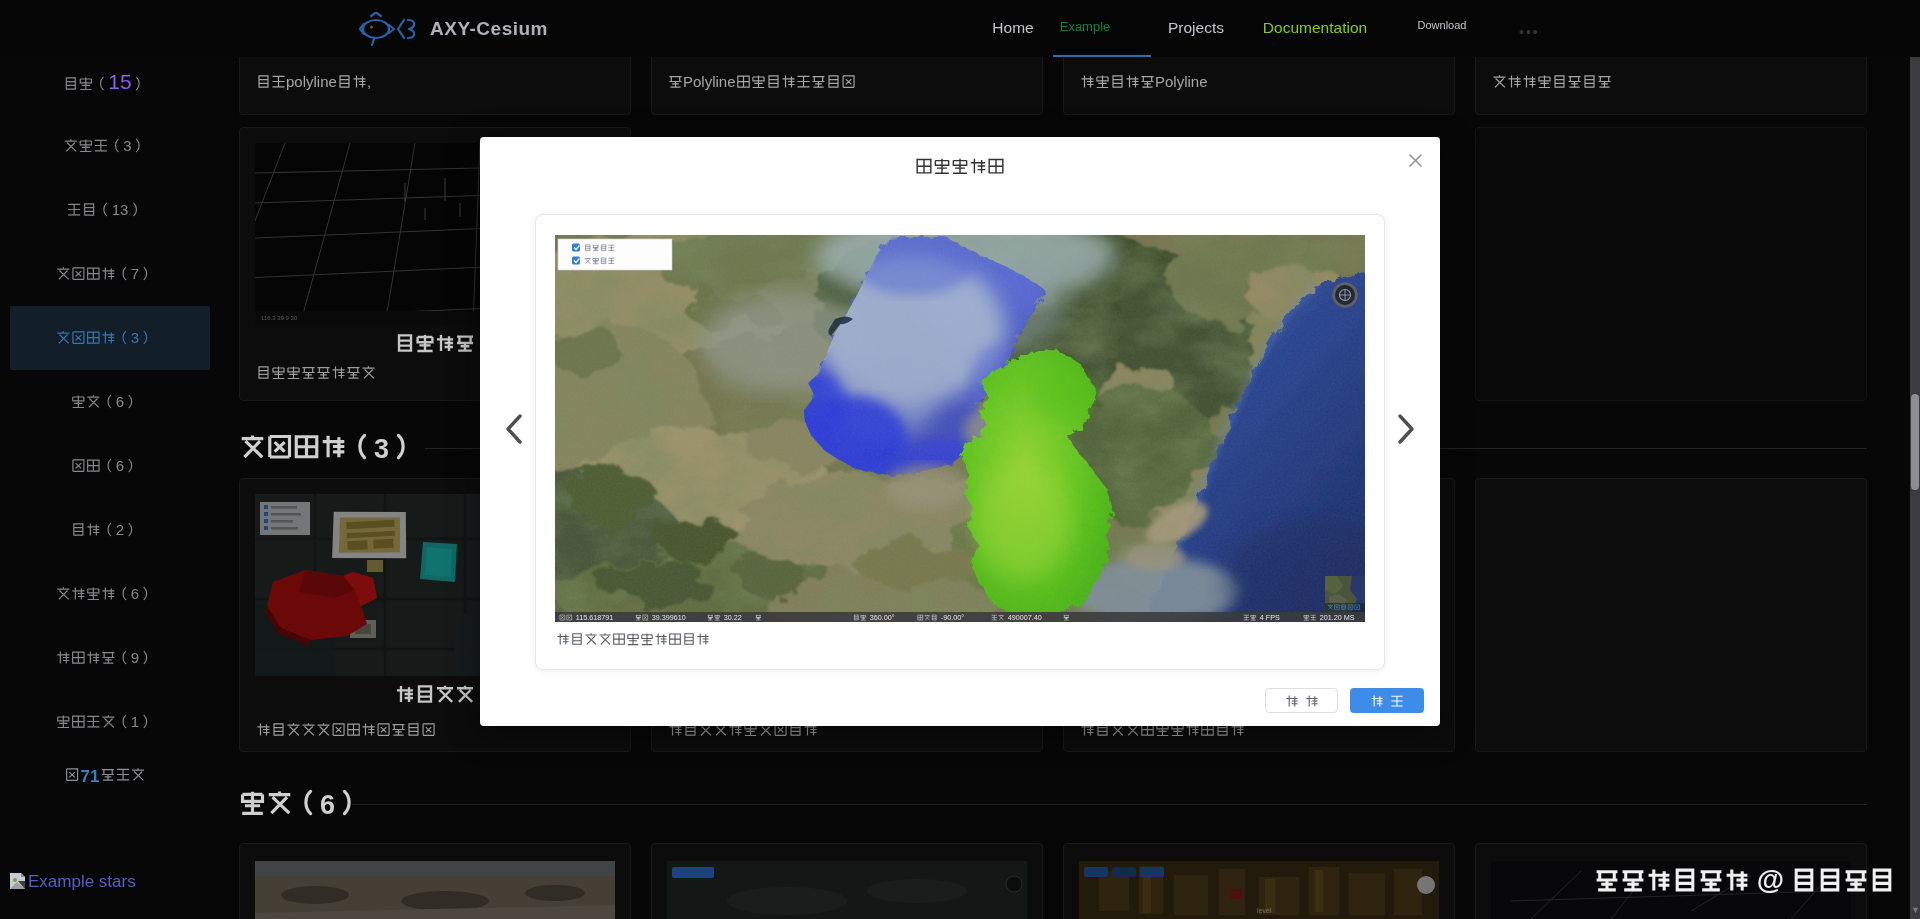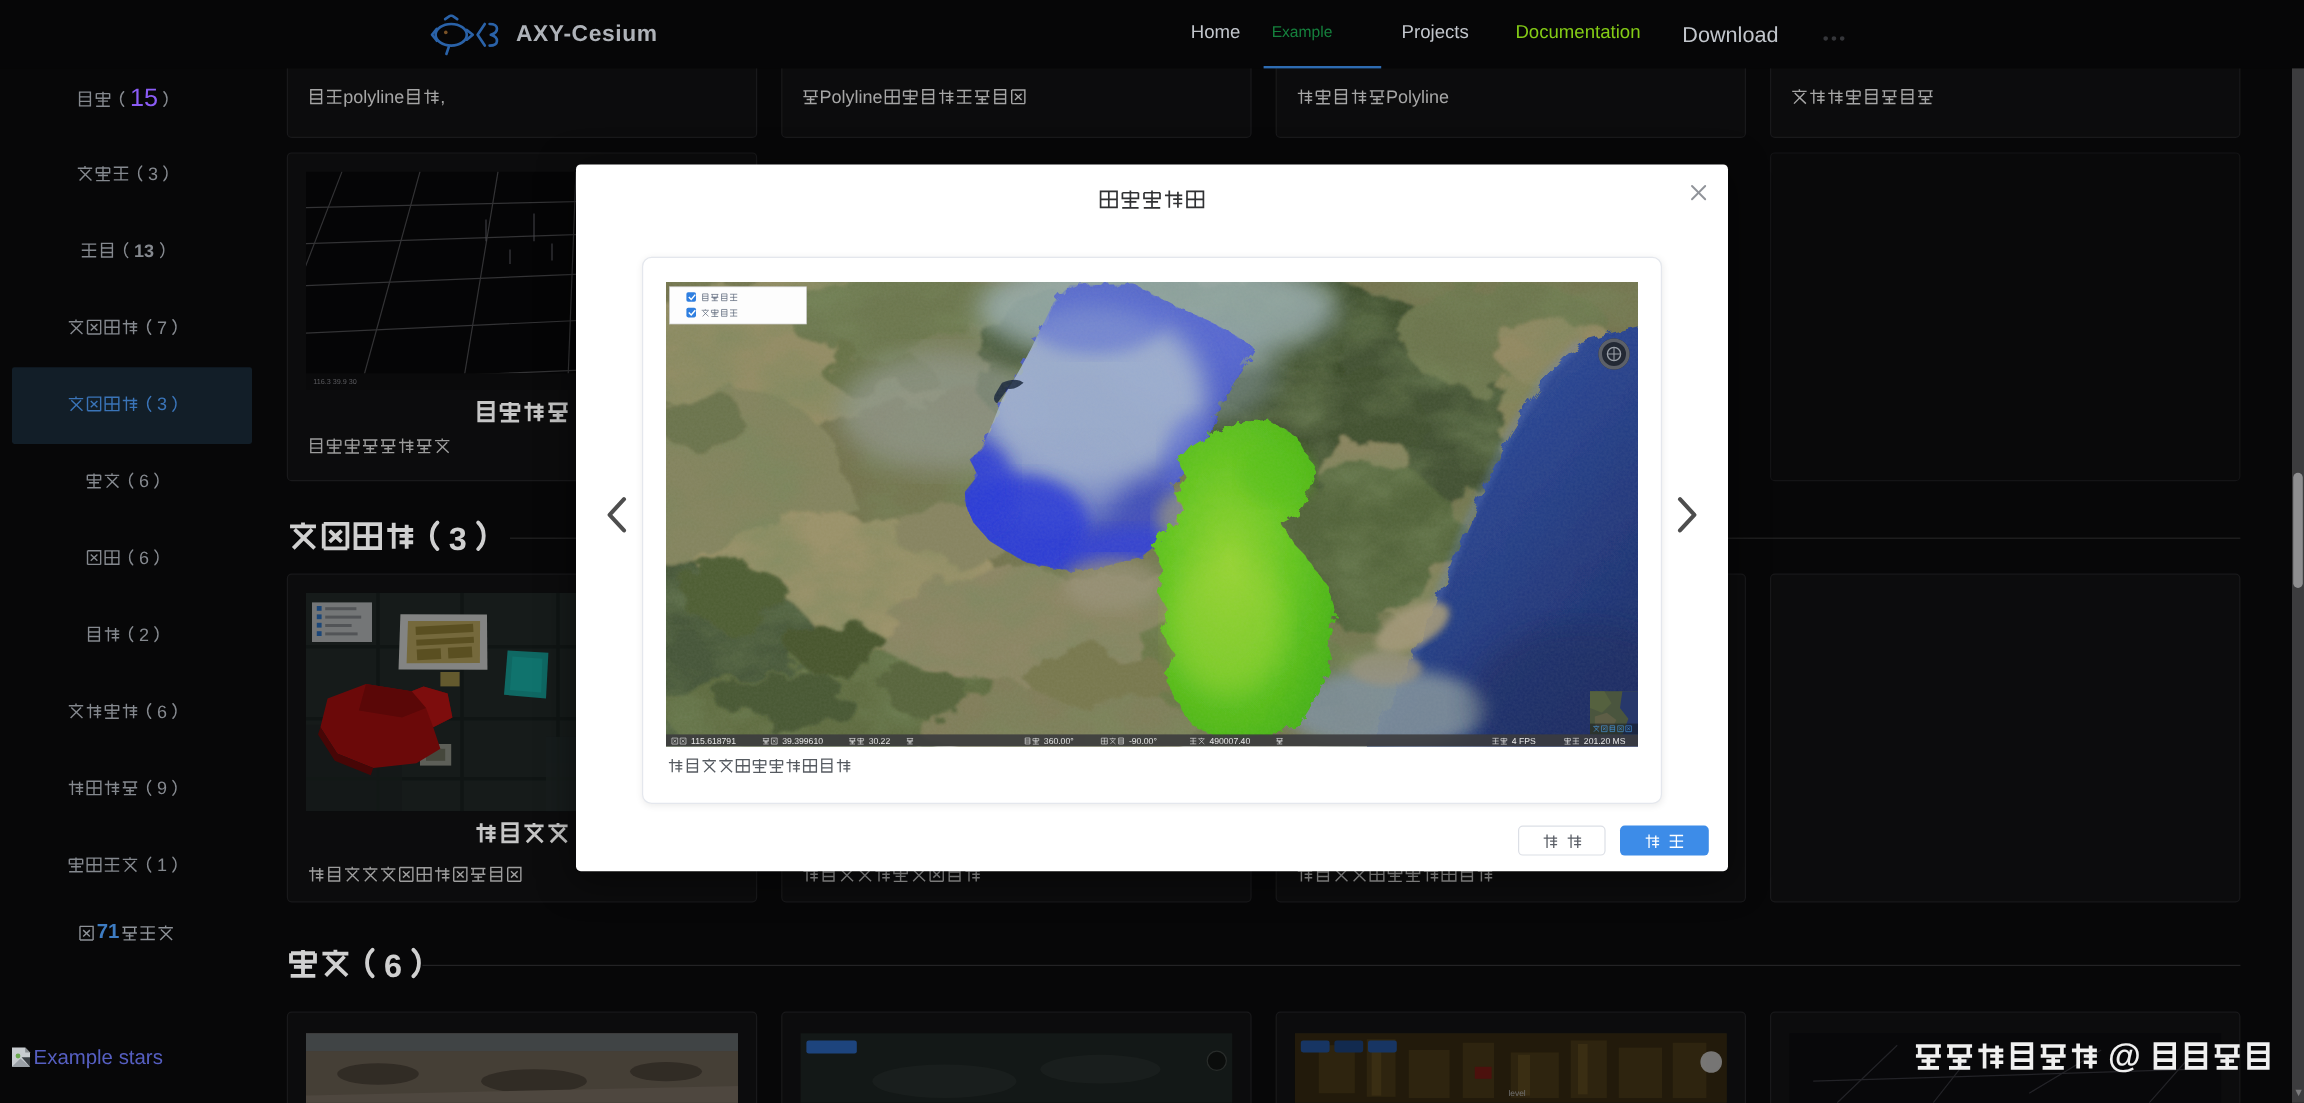--- a/index.html
+++ b/index.html
@@ -318,21 +318,21 @@
 <path d="M46 8 L40 17 L46 26"></path>
 <path d="M50 8 C58 8 58 15 51 17 C58 19 58 26 50 26"></path>
 </g>
 <circle cx="13.5" cy="15" r="1.5" fill="#7a5226"></circle>
 </svg>
 <div class="abs" style="left:430px;top:18px;font-size:19px;font-weight:700;color:#aeb2b8;letter-spacing:0.5px">AXY-Cesium</div>
 <div class="abs" style="left:1013px;top:19px;transform:translateX(-50%);font-size:15.5px;color:#c2c6cc">Home</div>
 <div class="abs" style="left:1085px;top:19px;transform:translateX(-50%);font-size:13px;color:#15803d">Example</div>
 <div class="abs" style="left:1196px;top:19px;transform:translateX(-50%);font-size:15.5px;color:#c2c6cc">Projects</div>
 <div class="abs" style="left:1315px;top:19px;transform:translateX(-50%);font-size:15.5px;color:#84cc16">Documentation</div>
-<div class="abs" style="left:1442px;top:19px;transform:translateX(-50%);font-size:18px;color:#c2c6cc">Download</div>
+<div class="abs" style="left:1442px;top:19px;transform:translateX(-50%);font-size:11px;color:#c2c6cc">Download</div>
 <div class="abs" style="left:1053px;top:55px;width:98px;height:2px;background:#2e6cb2"></div>
 <div class="abs" style="left:1519px;top:24px;color:#35363a;font-size:14px;letter-spacing:2px">•••</div>
 <div class="abs" style="left:10px;top:306px;width:200px;height:64px;background:#121e28;border-radius:2px"></div>
 <div class="abs" style="left:105px;top:82px;transform:translate(-50%,-50%)"><svg style="width:45.0px;height:15px;vertical-align:-0.13em;" viewBox="0 0 30.0 10" fill="none">
       <use href="#g1" x="0.0" stroke="#85898f" stroke-width="0.78"></use>
       <use href="#g6" x="10.0" stroke="#85898f" stroke-width="0.78"></use>
       <path transform="translate(20.0 0)" d="M6.5 0.9 C4.2 3 4.2 7 6.5 9.1" stroke="#85898f" stroke-width="0.78" fill="none" stroke-linecap="round"></path>
     </svg><span style="color:#8b5cf6;font-size:21px;font-weight:400">15</span><svg style="width:15.0px;height:15px;vertical-align:-0.13em;" viewBox="0 0 10.0 10" fill="none">
       <path transform="translate(0.0 0)" d="M3.5 0.9 C5.8 3 5.8 7 3.5 9.1" stroke="#85898f" stroke-width="0.78" fill="none" stroke-linecap="round"></path>
     </svg></div>
@@ -341,21 +341,21 @@
       <use href="#g6" x="10.0" stroke="#85898f" stroke-width="0.78"></use>
       <use href="#g3" x="20.0" stroke="#85898f" stroke-width="0.78"></use>
       <path transform="translate(30.0 0)" d="M6.5 0.9 C4.2 3 4.2 7 6.5 9.1" stroke="#85898f" stroke-width="0.78" fill="none" stroke-linecap="round"></path>
     </svg><span style="color:#85898f;font-size:15px;font-weight:400">3</span><svg style="width:15.0px;height:15px;vertical-align:-0.13em;" viewBox="0 0 10.0 10" fill="none">
       <path transform="translate(0.0 0)" d="M3.5 0.9 C5.8 3 5.8 7 3.5 9.1" stroke="#85898f" stroke-width="0.78" fill="none" stroke-linecap="round"></path>
     </svg></div>
 <div class="abs" style="left:105px;top:210px;transform:translate(-50%,-50%)"><svg style="width:45.0px;height:15px;vertical-align:-0.13em;" viewBox="0 0 30.0 10" fill="none">
       <use href="#g3" x="0.0" stroke="#85898f" stroke-width="0.78"></use>
       <use href="#g1" x="10.0" stroke="#85898f" stroke-width="0.78"></use>
       <path transform="translate(20.0 0)" d="M6.5 0.9 C4.2 3 4.2 7 6.5 9.1" stroke="#85898f" stroke-width="0.78" fill="none" stroke-linecap="round"></path>
-    </svg><span style="color:#85898f;font-size:15px;font-weight:700">13</span><svg style="width:15.0px;height:15px;vertical-align:-0.13em;" viewBox="0 0 10.0 10" fill="none">
+    </svg><span style="color:#85898f;font-size:15px;font-weight:400">13</span><svg style="width:15.0px;height:15px;vertical-align:-0.13em;" viewBox="0 0 10.0 10" fill="none">
       <path transform="translate(0.0 0)" d="M3.5 0.9 C5.8 3 5.8 7 3.5 9.1" stroke="#85898f" stroke-width="0.78" fill="none" stroke-linecap="round"></path>
     </svg></div>
 <div class="abs" style="left:105px;top:274px;transform:translate(-50%,-50%)"><svg style="width:75.0px;height:15px;vertical-align:-0.13em;" viewBox="0 0 50.0 10" fill="none">
       <use href="#g2" x="0.0" stroke="#85898f" stroke-width="0.78"></use>
       <use href="#g4" x="10.0" stroke="#85898f" stroke-width="0.78"></use>
       <use href="#g0" x="20.0" stroke="#85898f" stroke-width="0.78"></use>
       <use href="#g5" x="30.0" stroke="#85898f" stroke-width="0.78"></use>
       <path transform="translate(40.0 0)" d="M6.5 0.9 C4.2 3 4.2 7 6.5 9.1" stroke="#85898f" stroke-width="0.78" fill="none" stroke-linecap="round"></path>
     </svg><span style="color:#85898f;font-size:15px;font-weight:400">7</span><svg style="width:15.0px;height:15px;vertical-align:-0.13em;" viewBox="0 0 10.0 10" fill="none">
       <path transform="translate(0.0 0)" d="M3.5 0.9 C5.8 3 5.8 7 3.5 9.1" stroke="#85898f" stroke-width="0.78" fill="none" stroke-linecap="round"></path>
@@ -410,21 +410,21 @@
     </svg></div>
 <div class="abs" style="left:105px;top:722px;transform:translate(-50%,-50%)"><svg style="width:75.0px;height:15px;vertical-align:-0.13em;" viewBox="0 0 50.0 10" fill="none">
       <use href="#g6" x="0.0" stroke="#85898f" stroke-width="0.78"></use>
       <use href="#g0" x="10.0" stroke="#85898f" stroke-width="0.78"></use>
       <use href="#g3" x="20.0" stroke="#85898f" stroke-width="0.78"></use>
       <use href="#g2" x="30.0" stroke="#85898f" stroke-width="0.78"></use>
       <path transform="translate(40.0 0)" d="M6.5 0.9 C4.2 3 4.2 7 6.5 9.1" stroke="#85898f" stroke-width="0.78" fill="none" stroke-linecap="round"></path>
     </svg><span style="color:#85898f;font-size:15px;font-weight:400">1</span><svg style="width:15.0px;height:15px;vertical-align:-0.13em;" viewBox="0 0 10.0 10" fill="none">
       <path transform="translate(0.0 0)" d="M3.5 0.9 C5.8 3 5.8 7 3.5 9.1" stroke="#85898f" stroke-width="0.78" fill="none" stroke-linecap="round"></path>
     </svg></div>
-<div class="abs" style="left:105px;top:777px;transform:translate(-50%,-50%);display:flex;align-items:center;gap:1px">
+<div class="abs" style="left:105px;top:777px;transform:translate(-50%,-50%);display:flex;gap:1px">
 <svg style="width:15.0px;height:15px;vertical-align:-0.13em;" viewBox="0 0 10.0 10" fill="none">
       <use href="#g4" x="0.0" stroke="#8d9197" stroke-width="0.78"></use>
     </svg>
     <span style="color:#3e7cc2;font-size:17px;font-weight:700">71</span>
     <svg style="width:45.0px;height:15px;vertical-align:-0.13em;" viewBox="0 0 30.0 10" fill="none">
       <use href="#g7" x="0.0" stroke="#8d9197" stroke-width="0.78"></use>
       <use href="#g3" x="10.0" stroke="#8d9197" stroke-width="0.78"></use>
       <use href="#g2" x="20.0" stroke="#8d9197" stroke-width="0.78"></use>
     </svg>
   </div>

